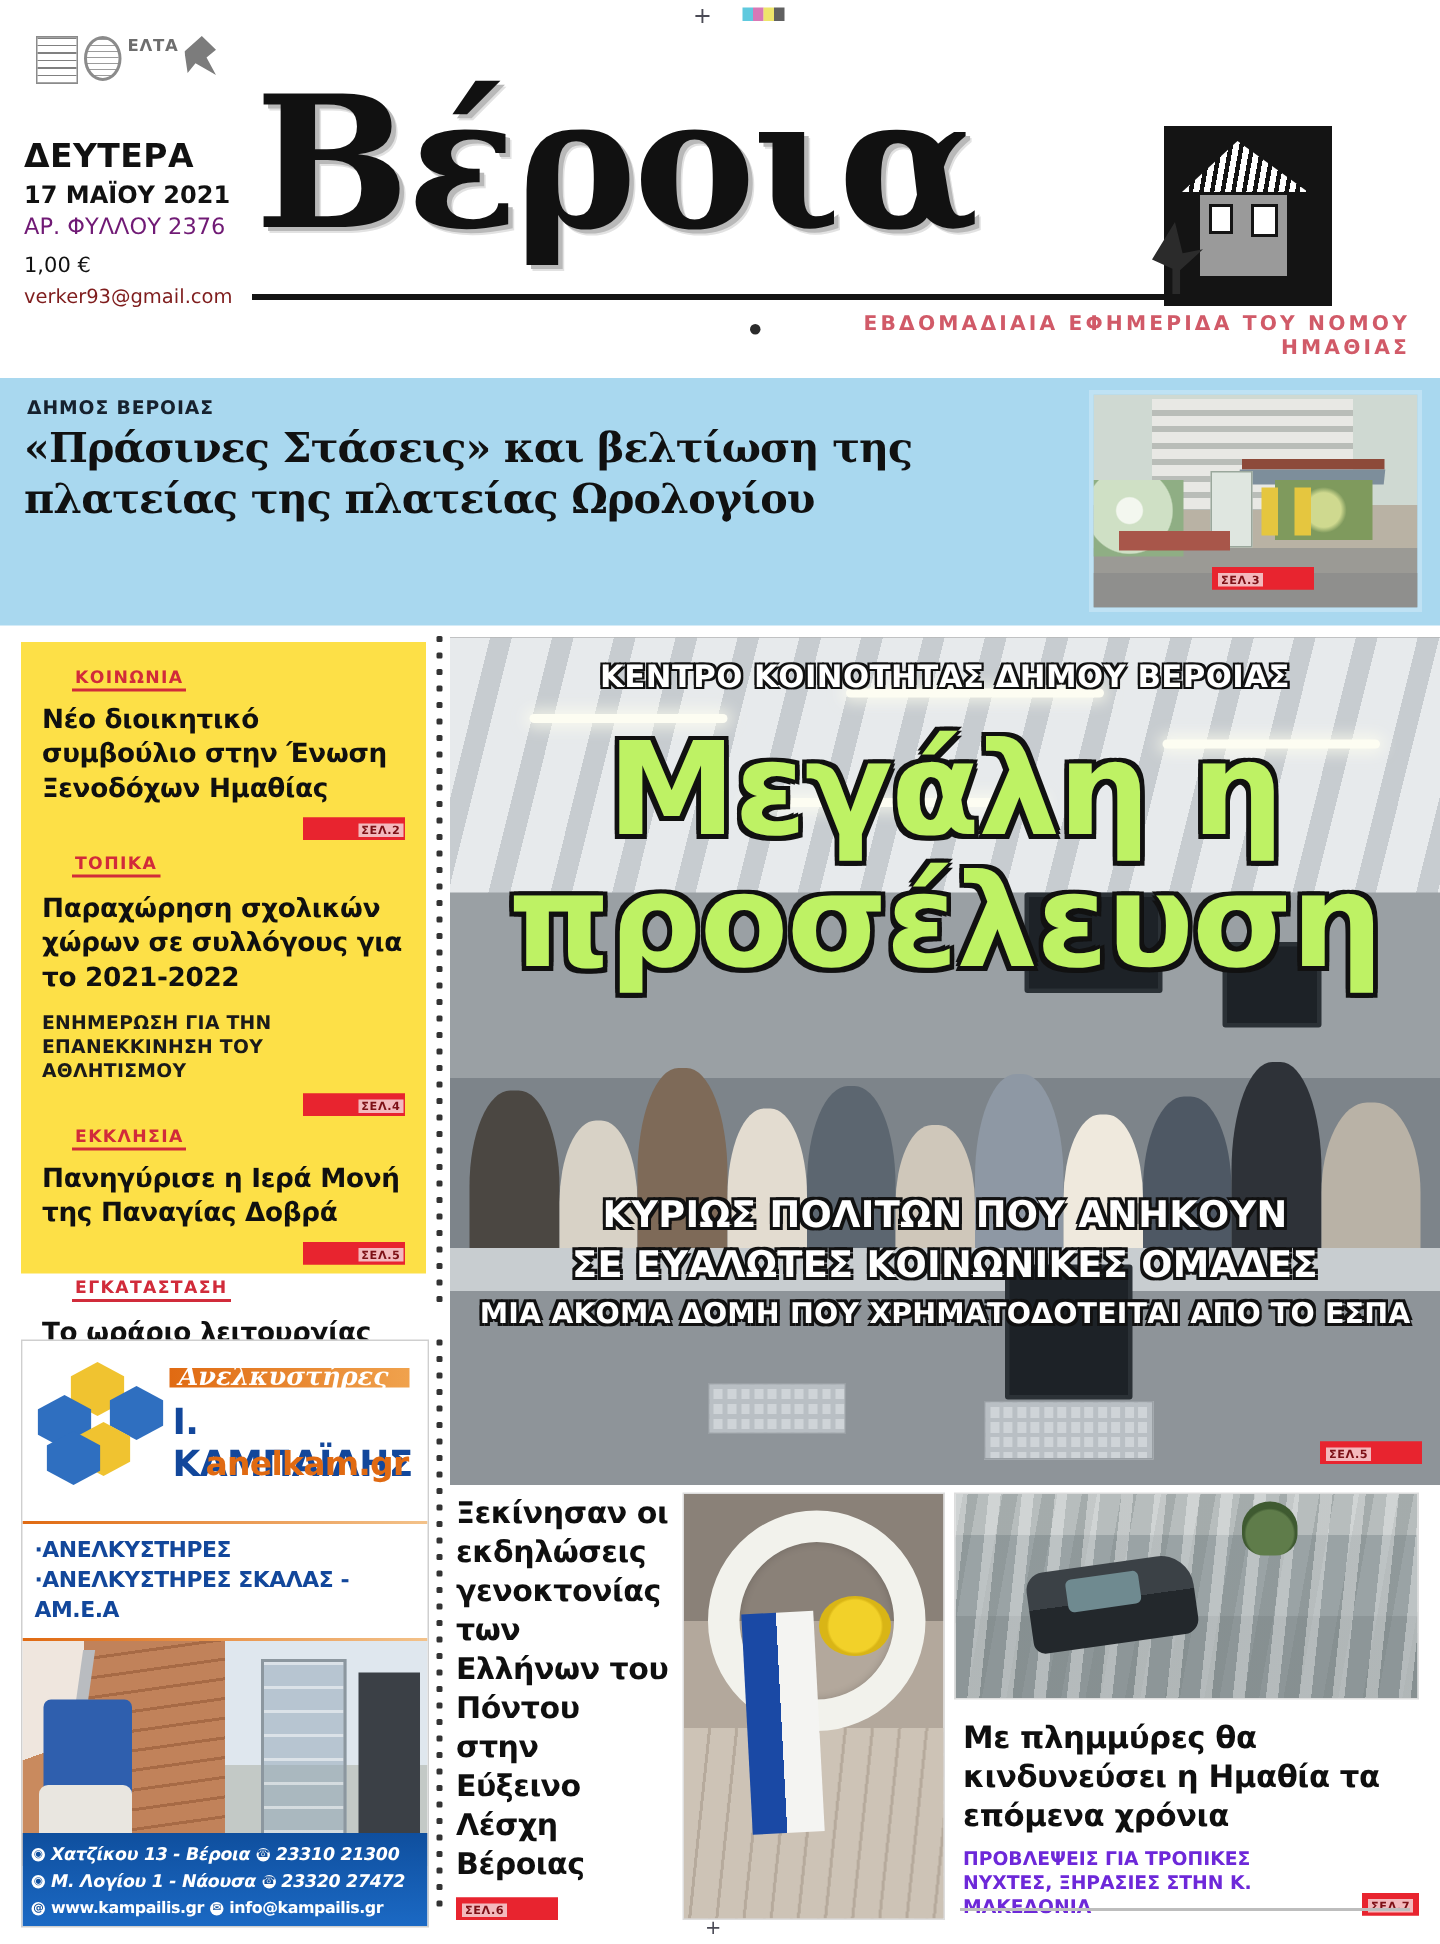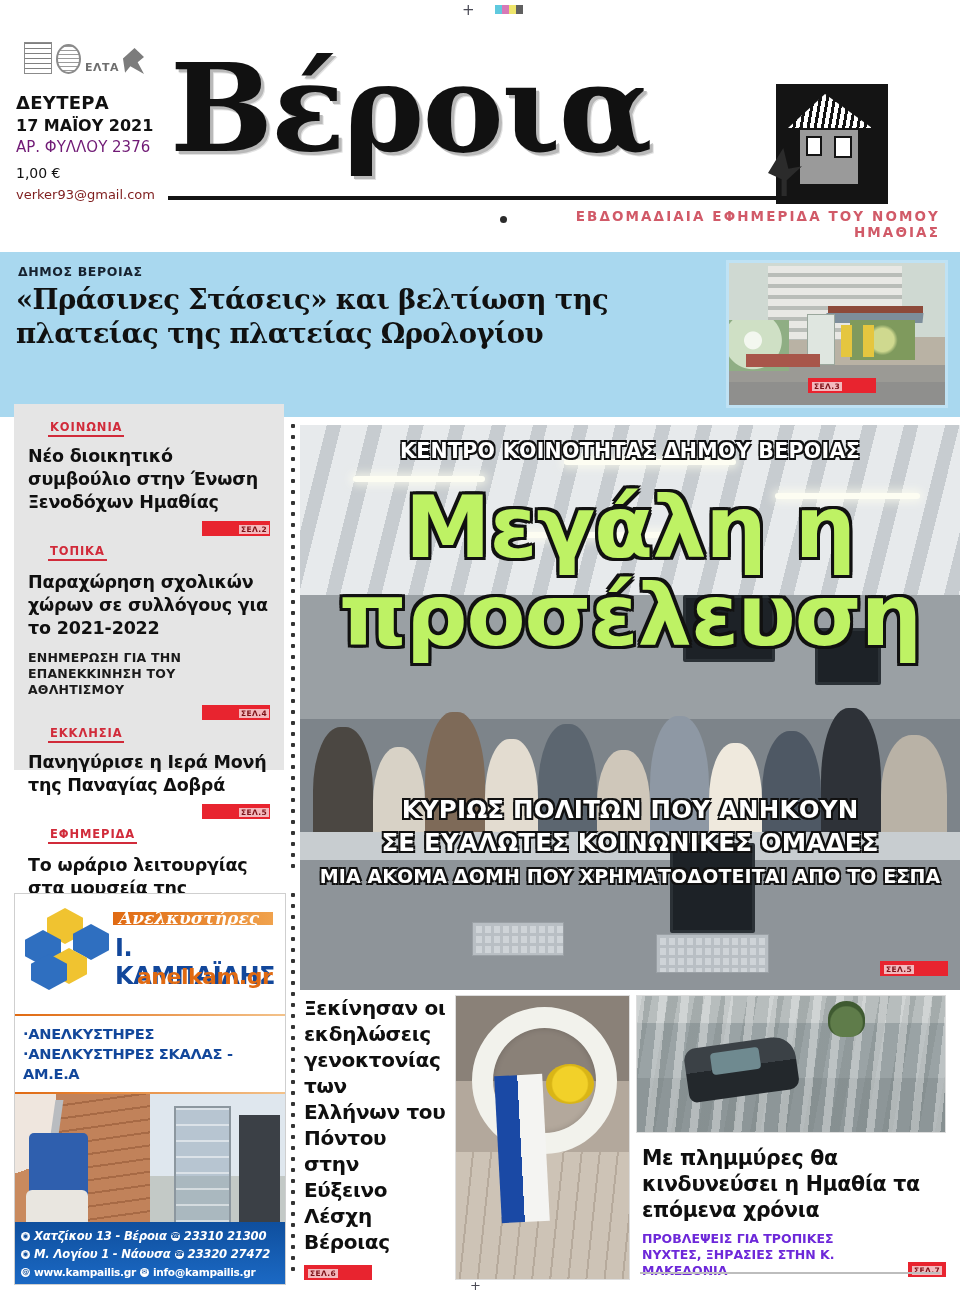--- a/index.html
+++ b/index.html
@@ -15,32 +15,32 @@
   
   .crop-top { position:absolute; top:0; left:0; width:960px; height:22px; }
   .crop-plus { position:absolute; color:#4a4a55; font-size:15px; line-height:15px;
                font-family:"DejaVu Sans", sans-serif; }
   .cmyk-bar { position:absolute; top:5px; left:495px; display:flex; }
   .cmyk-bar i { display:block; width:7px; height:9px; opacity:.75; }
 
   
   .masthead { position:absolute; top:20px; left:0; width:960px; height:210px; }
   .elta { position:absolute; left:24px; top:4px; width:120px; height:50px;
-          display:flex; align-items:flex-end; gap:4px; opacity:.85; }
+          display:flex; align-items:flex-start; gap:4px; opacity:.85; }
   .elta-grid { width:34px; height:32px; background:
       repeating-linear-gradient(to bottom,#6b6b6b 0 1px, transparent 1px 5px);
       border:1px solid #777; }
   .elta-circ { width:30px; height:30px; border:2px solid #777; border-radius:50%;
       background: repeating-linear-gradient(to bottom,#8a8a8a 0 1px,transparent 1px 4px); }
   .elta-txt { font-size:11px; font-weight:bold; color:#555; letter-spacing:.5px; }
   .elta-bird { width:26px; height:26px; background:#666;
       clip-path: polygon(0 40%, 55% 0, 100% 35%, 70% 55%, 100% 100%, 35% 70%, 10% 95%); }
 
   .dateblock { position:absolute; left:16px; top:72px; width:165px; }
-  .dateblock .d1 { font-size:18px; font-weight:bold; color:#111; letter-spacing:.3px; }
+  .dateblock .d1 { font-size:22px; font-weight:bold; color:#111; letter-spacing:.3px; }
   .dateblock .d2 { font-size:16px; font-weight:bold; color:#111; margin-top:3px; }
   .dateblock .d3 { font-size:15px; font-weight:normal; color:#701a75; margin-top:3px; }
   .dateblock .price { font-size:14px; color:#111; margin-top:9px; }
   .dateblock .mail { font-size:13px; color:#7f1d1d; margin-top:6px; font-weight:500; }
 
   .title-wrap { position:absolute; left:170px; top:28px; width:700px; height:140px; }
   .paper-title {
     font-family:"DejaVu Serif", "Liberation Serif", serif;
     font-size:122px; font-weight:bold; color:#111; line-height:120px;
     letter-spacing:-2px; text-shadow: 3px 3px 0 #b9b9b9, 4px 4px 0 #e2e2e2;
@@ -96,22 +96,22 @@
   .ph-street .yellow2 { position:absolute; left:62%; top:44%; width:5%; height:22%; background:#e5c63f; }
   .ph-street .wall { position:absolute; left:8%; top:64%; width:34%; height:9%; background:#a8564a; }
   .ph-street .road { position:absolute; left:0; top:84%; width:100%; height:16%; background:#8f8f8d; }
 
   
   .perf { position:absolute; width:7px; display:flex; flex-direction:column;
           align-items:center; gap:7px; }
   .perf b { display:block; width:4px; height:4px; background:#333; border-radius:1px; }
 
   
-  .briefs { position:absolute; left:14px; top:404px; width:270px; height:366px;
-    background:#e5e5e5; }
+  .briefs { position:absolute; left:14px; top:428px; width:270px; height:421px;
+    background:#fde047; }
   .brief-label { font-size:11.5px; font-weight:bold; color:#d12b3a; letter-spacing:.9px;
     border-bottom:2px solid #d12b3a; display:inline-block; padding:0 2px 1px 2px; }
   .brief-title { font-family:"DejaVu Sans","Liberation Sans",sans-serif;
     font-size:17.5px; font-weight:600; color:#101010; line-height:23px; letter-spacing:-.2px; }
   .brief-sub { font-size:12.5px; font-weight:bold; color:#1a1a1a; line-height:16px;
     letter-spacing:.2px; }
   .selbadge { display:inline-block; background:#e8242f; color:#fff; font-size:8px;
     font-weight:bold; letter-spacing:.4px; padding:2px 0 2px 3px; width:68px; height:15px;
     line-height:11px; border:1px solid #e8242f; }
   .selbadge span { background:#f3b9bd; color:#7d1016; padding:0 2px; font-size:7.5px; }
@@ -400,21 +400,21 @@
       <div class="badge-right"><span class="selbadge"><span>ΣΕΛ.4</span></span></div>
     </div>
 
     <div class="brief-row" style="padding-top:2px;">
       <div style="padding-left:20px;"><span class="brief-label">ΕΚΚΛΗΣΙΑ</span></div>
       <div class="brief-title" style="margin-top:8px;">Πανηγύρισε η Ιερά Μονή της Παναγίας Δοβρά</div>
       <div class="badge-right"><span class="selbadge"><span>ΣΕΛ.5</span></span></div>
     </div>
 
     <div class="brief-row" style="padding-top:4px;">
-      <div style="padding-left:20px;"><span class="brief-label">ΕΦΗΜΕΡΙΔΑ</span></div>
+      <div style="padding-left:20px;"><span class="brief-label">ΕΓΚΑΤΑΣΤΑΣΗ</span></div>
       <div class="brief-title" style="margin-top:10px;">Το ωράριο λειτουργίας στα μουσεία της Ημαθίας</div>
       <div class="badge-right" style="margin-top:6px;"><span class="selbadge"><span>ΣΕΛ.8</span></span></div>
     </div>
   </div>
 
   <div class="hero">
     <div class="hero-photo">
       <span class="ceil"></span>
       <span class="tube" style="left:8%; top:9%; width:20%;"></span>
       <span class="tube" style="left:40%; top:6%; width:26%;"></span>

